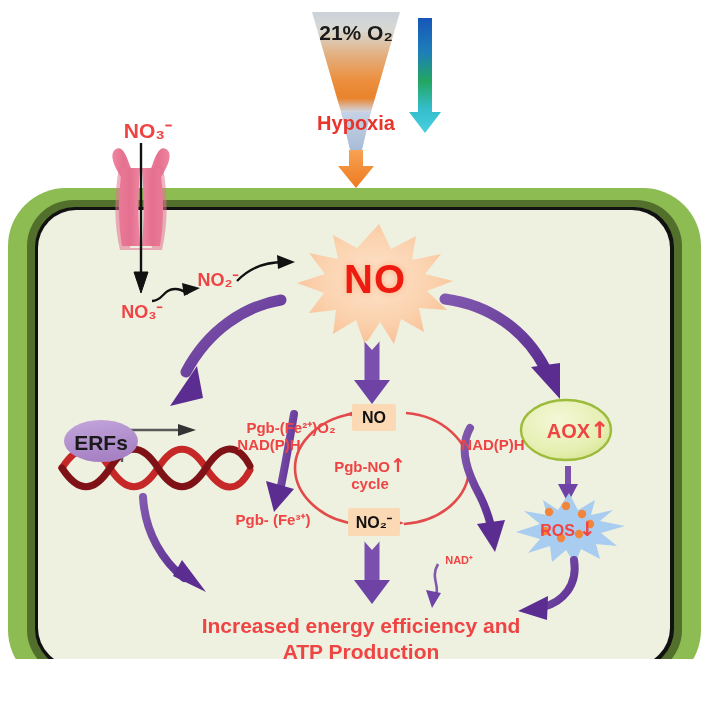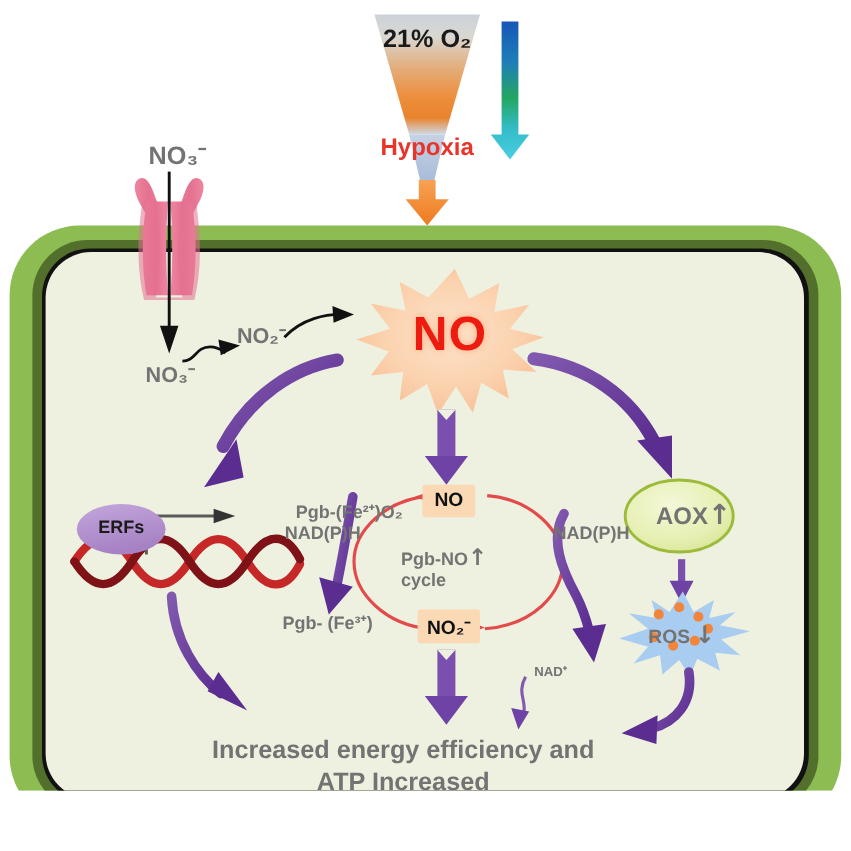--- a/index.html
+++ b/index.html
@@ -21,35 +21,35 @@
     position: absolute;
     left: 0;
     top: 0;
     width: 709px;
     height: 709px;
   }
   .lbl {
     position: absolute;
     font-family: "Liberation Sans", sans-serif;
     font-weight: bold;
-    color: #737373;
+    color: #ef4444;
     white-space: nowrap;
     line-height: 1.05;
   }
   .ctr { transform: translateX(-50%); }
   .o2-label   { font-size: 21px; color: #1a1a1a; }
   .hypoxia    { font-size: 20px; color: #e8342a; }
   .no3-top    { font-size: 21px; }
   .no3-in     { font-size: 18px; }
   .no2-in     { font-size: 18px; }
   .no-burst   { font-size: 40px; color: #ee1b11; letter-spacing: 1px;
                 text-shadow: 0 0 6px rgba(255,170,120,.9); }
-  .erfs       { font-size: 15px; color: #1a1a1a; }
+  .erfs       { font-size: 21px; color: #1a1a1a; }
   .cyc-side   { font-size: 15px; }
-  .cyc-center { font-size: 15px; }
+  .cyc-center { font-size: 15px; text-align: center; }
   .aox        { font-size: 20px; margin-left: 12px; }
   .ros        { font-size: 16px; text-align: right; }
   .nadplus    { font-size: 11px; }
   .outcome    { font-size: 21px; text-align: center; line-height: 1.25; }
   .chip {
     position: absolute;
     background: #fbd9b4;
     border-radius: 2px;
     display: flex;
     align-items: center;
@@ -290,18 +290,18 @@
   </div>
 
   <div class="lbl aox ctr" style="left:566px; top:418px;">
     <span>AOX</span><span class="uparrow" style="font-size:23px;">↑</span>
   </div>
 
   <div class="lbl ros ctr" style="left:568px; top:519px;">
     <span>ROS</span><span class="downarrow" style="font-size:20px; margin-left:4px;">↓</span>
   </div>
 
-  <div class="lbl outcome ctr" style="left:336px; top:613px;">
+  <div class="lbl outcome ctr" style="left:361px; top:613px;">
     <span>Increased energy efficiency and</span><br>
-    <span>ATP Increased</span>
+    <span>ATP Production</span>
   </div>
 
 </div>
 
 </body></html>

